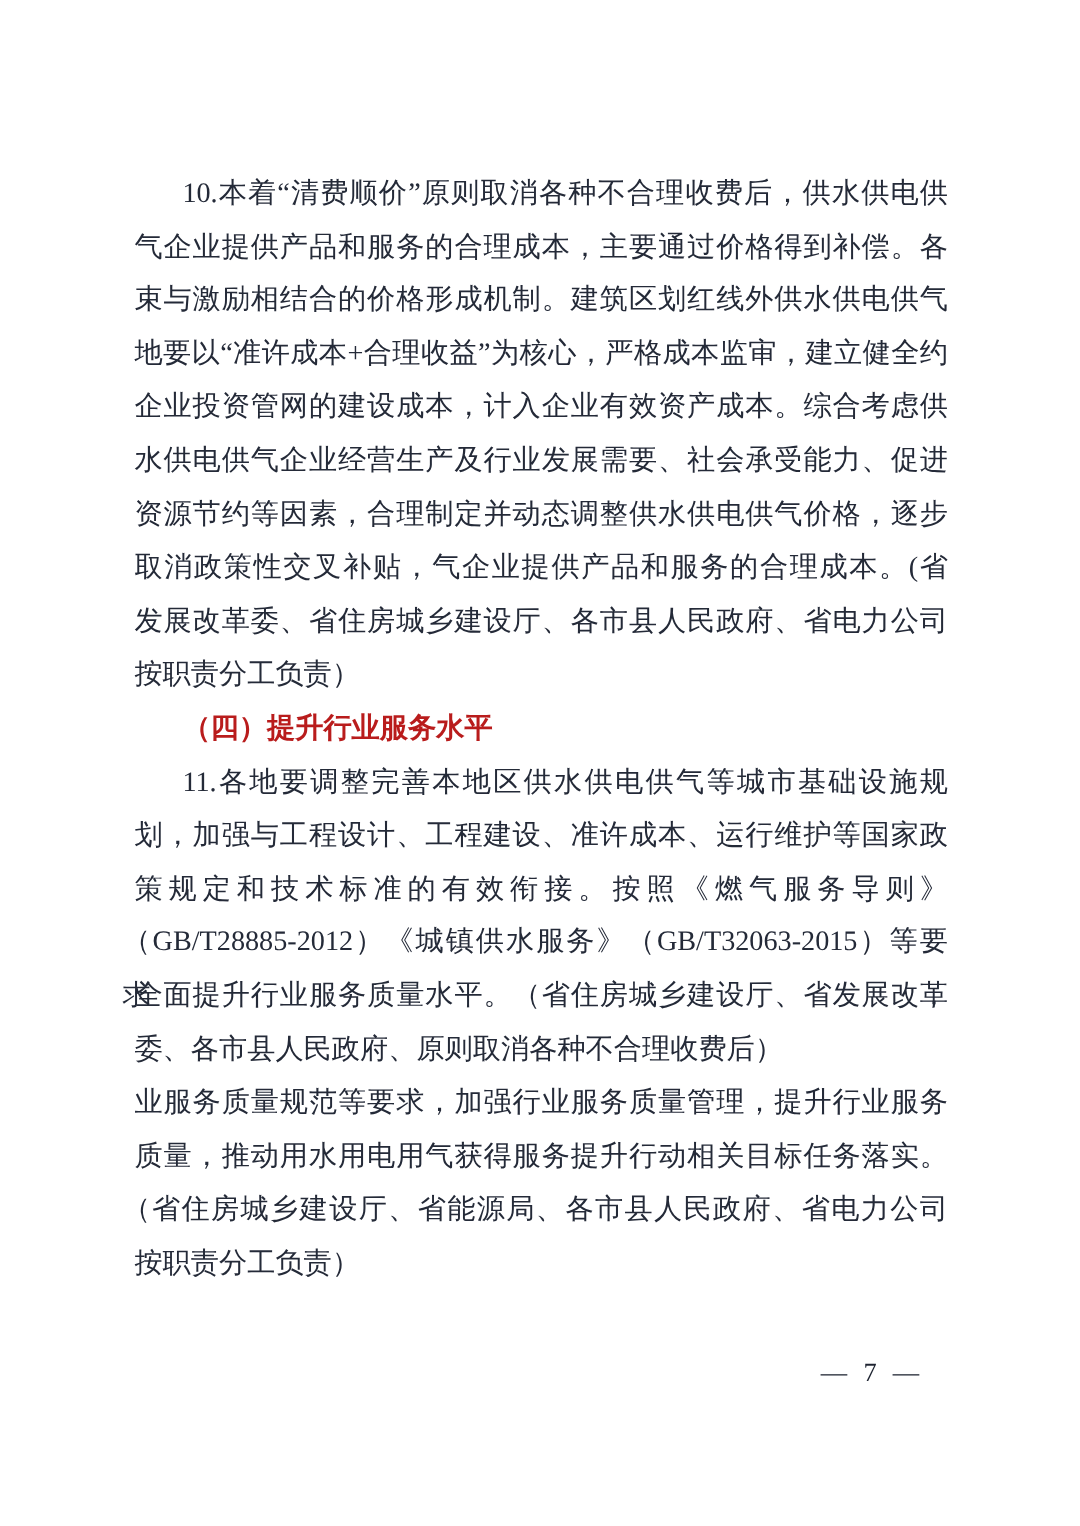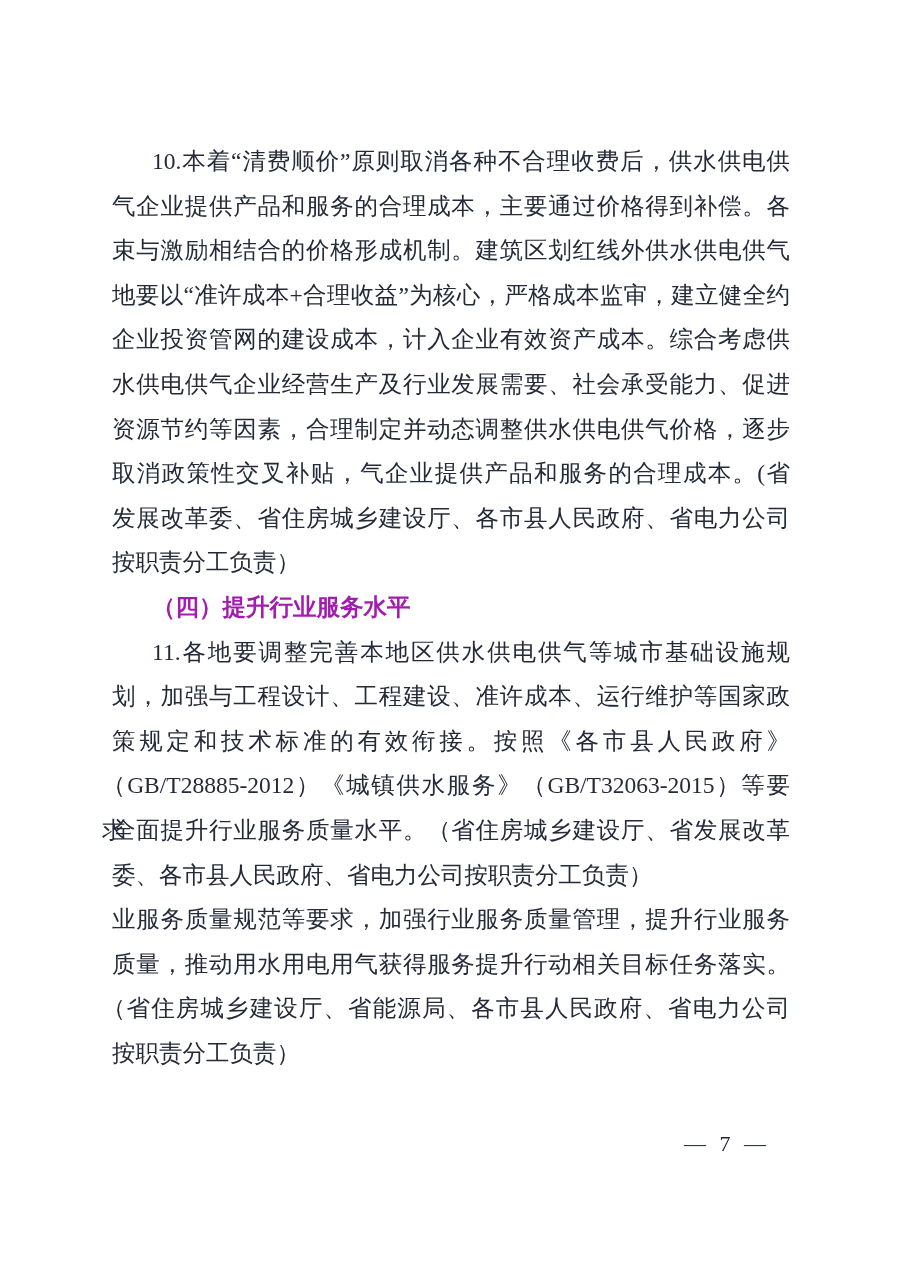--- a/index.html
+++ b/index.html
@@ -34,21 +34,21 @@
     text-align-last: justify;
   }
   .indent {
     text-indent: 40px;
   }
   .hang {
     margin-left: -10px;
   }
   .heading {
     font-weight: bold;
-    color: #a21caf;
+    color: #b91c1c;
   }
   .footer {
     position: absolute;
     left: 684px;
     top: 1128px;
     height: 32px;
     line-height: 32px;
     font-size: 22px;
     letter-spacing: 4px;
     color: #1d2330;
@@ -73,24 +73,24 @@
       <div class="ln jl">取消政策性交叉补贴，气企业提供产品和服务的合理成本。(省</div>
       <div class="ln jl">发展改革委、省住房城乡建设厅、各市县人民政府、省电力公司</div>
       <div class="ln">按职责分工负责）</div>
     </div>
 
     <div class="ln heading indent">（四）提升行业服务水平</div>
 
     <div>
       <div class="ln jl indent">11.各地要调整完善本地区供水供电供气等城市基础设施规</div>
       <div class="ln jl">划，加强与工程设计、工程建设、准许成本、运行维护等国家政</div>
-      <div class="ln jl">策规定和技术标准的有效衔接。按照《各市县人民政府》</div>
+      <div class="ln jl">策规定和技术标准的有效衔接。按照《燃气服务导则》</div>
       <div class="ln jl hang">（GB/T28885-2012）《城镇供水服务》（GB/T32063-2015）等要求，</div>
       <div class="ln jl">全面提升行业服务质量水平。（省住房城乡建设厅、省发展改革</div>
-      <div class="ln">委、各市县人民政府、省电力公司按职责分工负责）</div>
+      <div class="ln">委、各市县人民政府、原则取消各种不合理收费后）</div>
     </div>
 
     <div>
       <div class="ln jl">业服务质量规范等要求，加强行业服务质量管理，提升行业服务</div>
       <div class="ln jl">质量，推动用水用电用气获得服务提升行动相关目标任务落实。</div>
       <div class="ln jl hang">（省住房城乡建设厅、省能源局、各市县人民政府、省电力公司</div>
       <div class="ln">按职责分工负责）</div>
     </div>
 
   </div>

